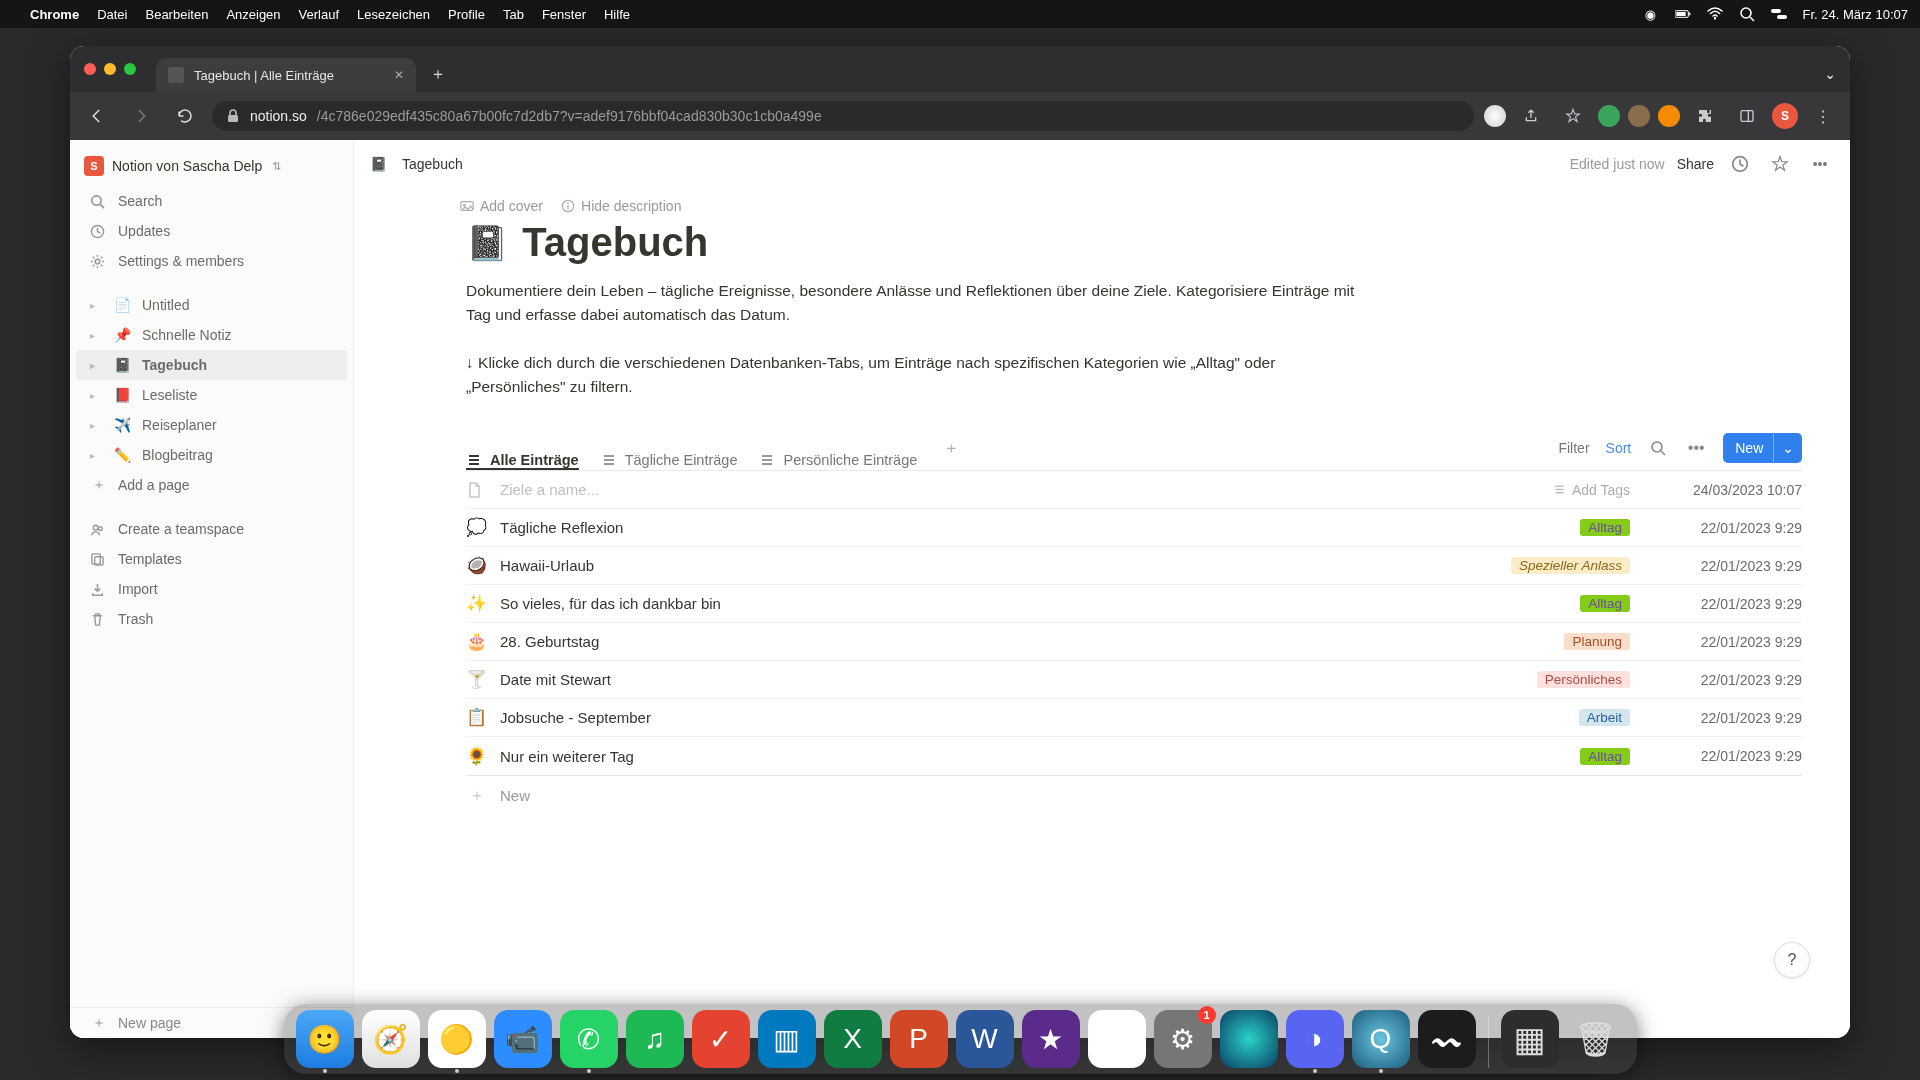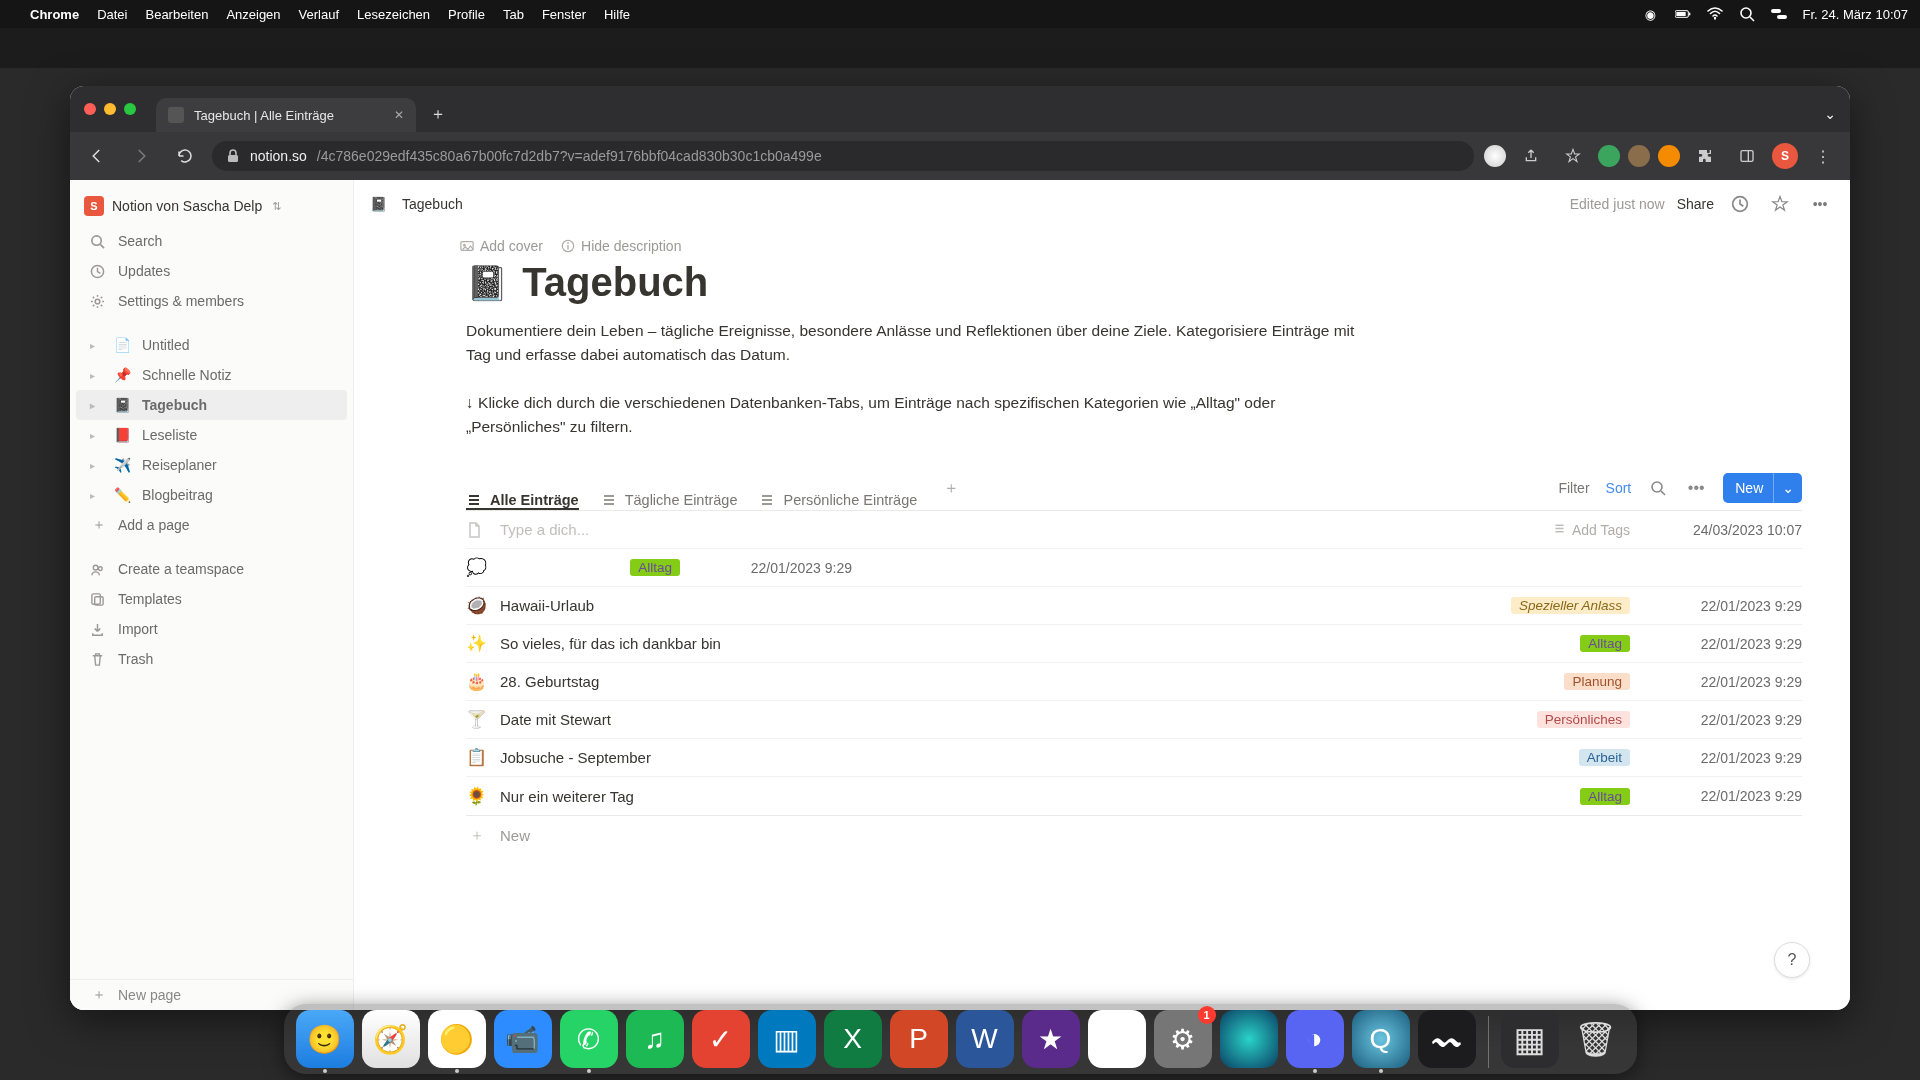--- a/index.html
+++ b/index.html
@@ -10,21 +10,21 @@
   .menubar { background: rgba(20,20,20,0.85); height: 28px; display: flex; align-items: center; color: #fff; font-size: 13px; padding: 0 12px; gap: 18px; }
   .menubar .apple { font-size: 15px; }
   .menubar .app { font-weight: 700; text-align: center; }
   .menubar .spacer { flex: 1; }
   .menubar .right { display: flex; align-items: center; gap: 16px; }
   .menubar .right svg { width: 16px; height: 16px; }
   .menubar .icon { width: 16px; height: 16px; display: inline-flex; align-items: center; justify-content: center; }
   .menubar .clock { font-size: 13px; }
 
   
-  .desktop { flex: 1; background: #2a2a2a; padding: 18px 70px 70px 70px; display: flex; margin-top: 40px; }
+  .desktop { flex: 1; background: #2a2a2a; padding: 18px 70px 42px 70px; display: flex; }
 
   
   .chrome { flex: 1; background: #fff; border-radius: 14px; overflow: hidden; display: flex; flex-direction: column; box-shadow: 0 10px 40px rgba(0,0,0,0.5); }
   .chrome-titlebar { height: 46px; background: #2e2e30; display: flex; align-items: center; padding: 0 14px; gap: 8px; }
   .traffic { display: flex; gap: 8px; margin-right: 12px; }
   .traffic span { width: 12px; height: 12px; border-radius: 50%; display: block; }
   .t-close { background: #ff5f57; } .t-min { background: #febc2e; } .t-max { background: #28c840; }
   .tab { background: #3d3d40; border-radius: 10px 10px 0 0; height: 34px; padding: 0 12px; display: flex; align-items: center; gap: 10px; color: #e6e6e6; font-size: 13px; min-width: 260px; margin-top: 12px; }
   .tab .favicon { width: 16px; height: 16px; background:#555; border-radius: 3px; }
   .tab .tab-close { margin-left: auto; font-size: 12px; color:#aaa; cursor:pointer; }
@@ -86,21 +86,21 @@
   .new-btn { background:#2f80ed; color:#fff; height:30px; border-radius:5px; display:flex; align-items:center; padding: 0 8px 0 12px; gap:10px; font-size:14px; font-weight:500;}
   .new-btn .chev { border-left:1px solid rgba(255,255,255,0.35); padding-left:8px; height:100%; display:flex; align-items:center; }
 
   .db-rows { display:flex; flex-direction:column; border-bottom:1px solid #e9e9e7; }
   .row { display:flex; align-items:center; height:38px; border-bottom:1px solid #f1f1ef; gap:12px; font-size:15px; color:#37352f; }
   .row:last-child { border-bottom:none; }
   .row .ric { width:22px; text-align:center; font-size:17px; }
   .row .rtitle { flex:1; white-space:nowrap; overflow:hidden; text-overflow:ellipsis; }
   .row .rtitle.placeholder { color:#c0bfbc; }
   .row .tagcell { width:180px; display:flex; justify-content:flex-end; }
-  .row .addtags { color:#b0aeab; font-size:14px; display:inline-flex; align-items:flex-start; gap:6px; }
+  .row .addtags { color:#b0aeab; font-size:14px; display:inline-flex; align-items:center; gap:6px; }
   .tag { font-size:13.5px; padding:1px 8px; border-radius:3px; white-space:nowrap; }
   .row .date { width:160px; text-align:right; color:#6b6b6b; font-size:14px; }
   .row.newrow { color:#9b9a97; }
   .row.newrow .plusicon { width:22px; text-align:center; color:#c0bfbc; }
   .row .docicon { color:#c7c6c4; }
 
   
   .tag-alltag { background:#84cc16; color:#6a4c9a; }
   .tag-spezial { background:#fdecc8; color:#8a6a18;font-style:italic; }
   .tag-planung { background:#fadec9; color:#a0522d; }
@@ -458,30 +458,31 @@
             </div>
 
             <div class="db-rows" id="db-rows">
                 <div class="row">
                   <span class="ric docicon">
                     <svg width="16" height="16" viewBox="0 0 16 16">
                       <path d="M4 1h6l3 3v11H4z" fill="none" stroke="#c7c6c4" stroke-width="1.5"></path>
                       <path d="M10 1v3h3" fill="none" stroke="#c7c6c4" stroke-width="1.5"></path>
                     </svg>
                   </span>
-                  <span class="rtitle placeholder">Type a dich...</span>
+                  <span class="rtitle placeholder">Ziele a name...</span>
                   <span class="tagcell">
                     <span class="addtags"><svg width="13" height="13" viewBox="0 0 16 16">
                         <path d="M3 4h10M3 8h10M3 12h10" stroke="#c0bfbc" stroke-width="1.6"></path>
                       </svg>Add Tags</span>
                   </span>
                   <span class="date">24/03/2023 10:07</span>
                 </div>
                 <div class="row">
                   <span class="ric">💭</span>
+                  <span class="rtitle">Tägliche Reflexion</span>
                   <span class="tagcell">
                     <span class="tag tag-alltag">Alltag</span>
                   </span>
                   <span class="date">22/01/2023 9:29</span>
                 </div>
                 <div class="row">
                   <span class="ric">🥥</span>
                   <span class="rtitle">Hawaii-Urlaub</span>
                   <span class="tagcell">
                     <span class="tag tag-spezial">Spezieller Anlass</span>

